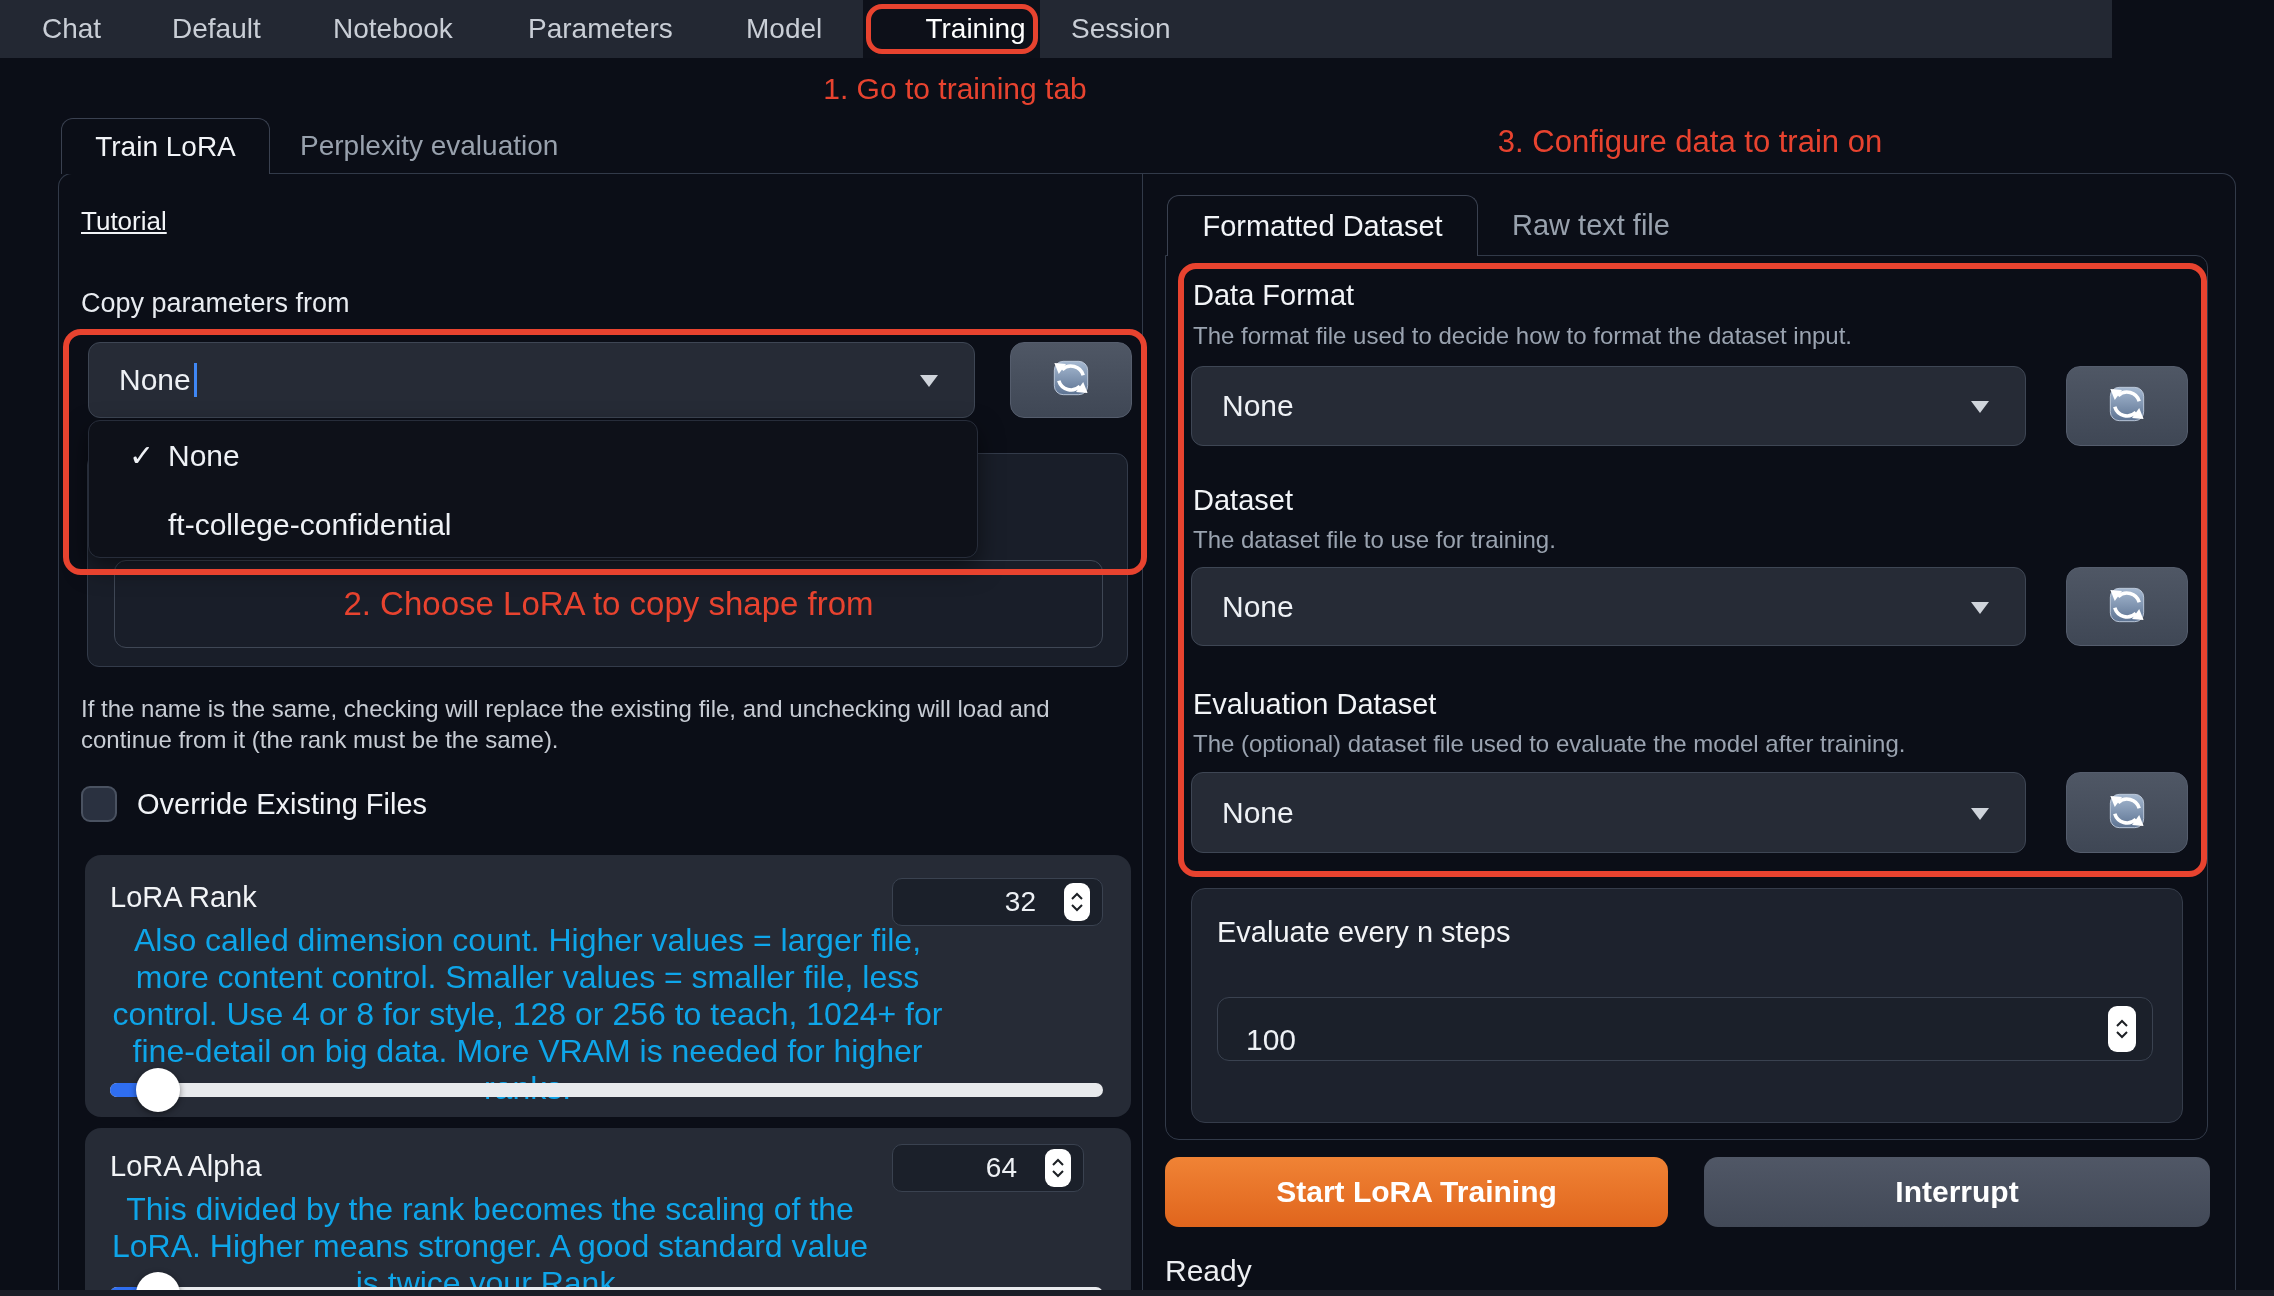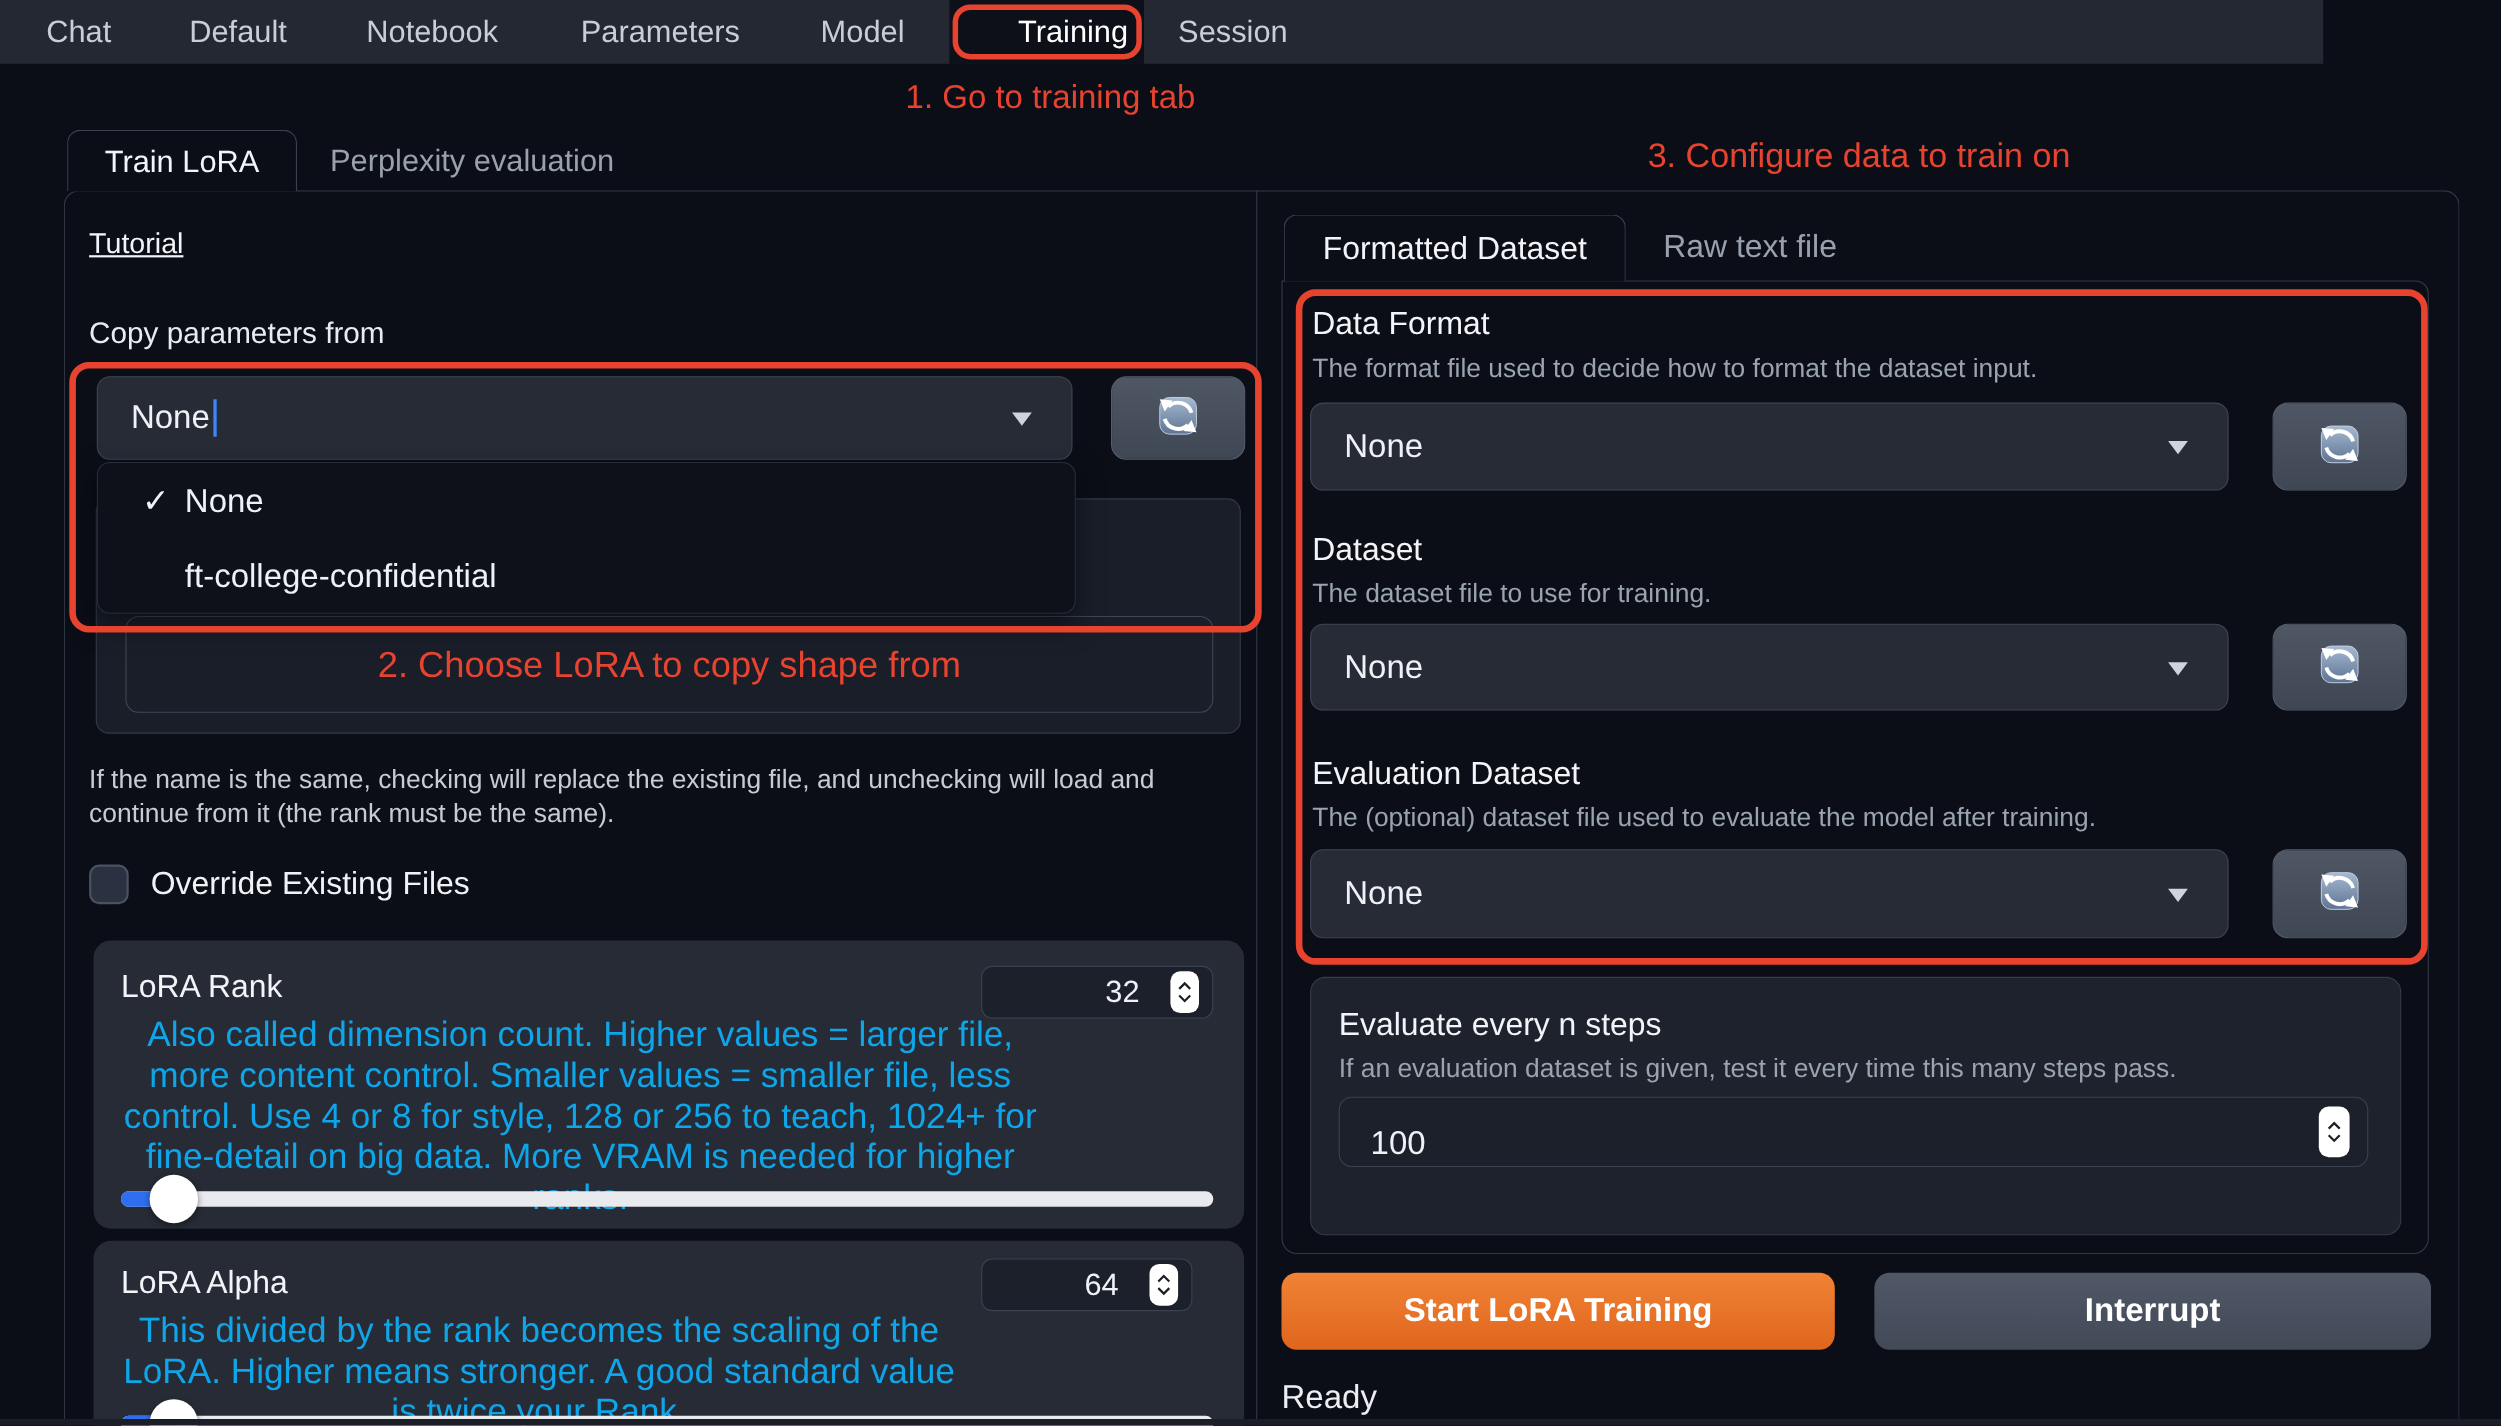--- a/index.html
+++ b/index.html
@@ -232,21 +232,20 @@
         <path d="M 7,20.5 A 11.5,11.5 0 0 0 26,25.5" stroke="#ffffff" stroke-width="3.2" fill="none"></path>
         <polygon points="33,31.5 22.5,30.5 29,21.5" fill="#ffffff"></polygon>
       </svg>
   </span>
 </div>
 
 <div class="abs red-annot" style="left:1178px;top:263px;width:1029px;height:614px"></div>
 
 <div class="abs evalcard" style="left:1191px;top:888px;width:992px;height:235px">
   <div class="abs card-title" style="left:25px;top:27px">Evaluate every n steps</div>
-  <div class="abs desc-sm" style="left:25px;top:69px">If an evaluation dataset is given, test it every time this many steps pass.</div>
   <div class="abs numbox" style="left:25px;top:108px;width:936px;height:64px;border-radius:12px">
     <span class="abs" style="left:28px;top:0;height:84px;display:flex;align-items:center;font-size:30px;color:#eef1f5">100</span>
     <span class="stepper" style="right:16px;width:28px;height:46px">
       <svg width="14" height="9" viewBox="0 0 14 9">
           <polyline points="2,7 7,2 12,7" stroke="#1d2025" stroke-width="2" fill="none"></polyline>
         </svg>
       <svg width="14" height="9" viewBox="0 0 14 9">
           <polyline points="2,2 7,7 12,2" stroke="#1d2025" stroke-width="2" fill="none"></polyline>
         </svg>
     </span>

